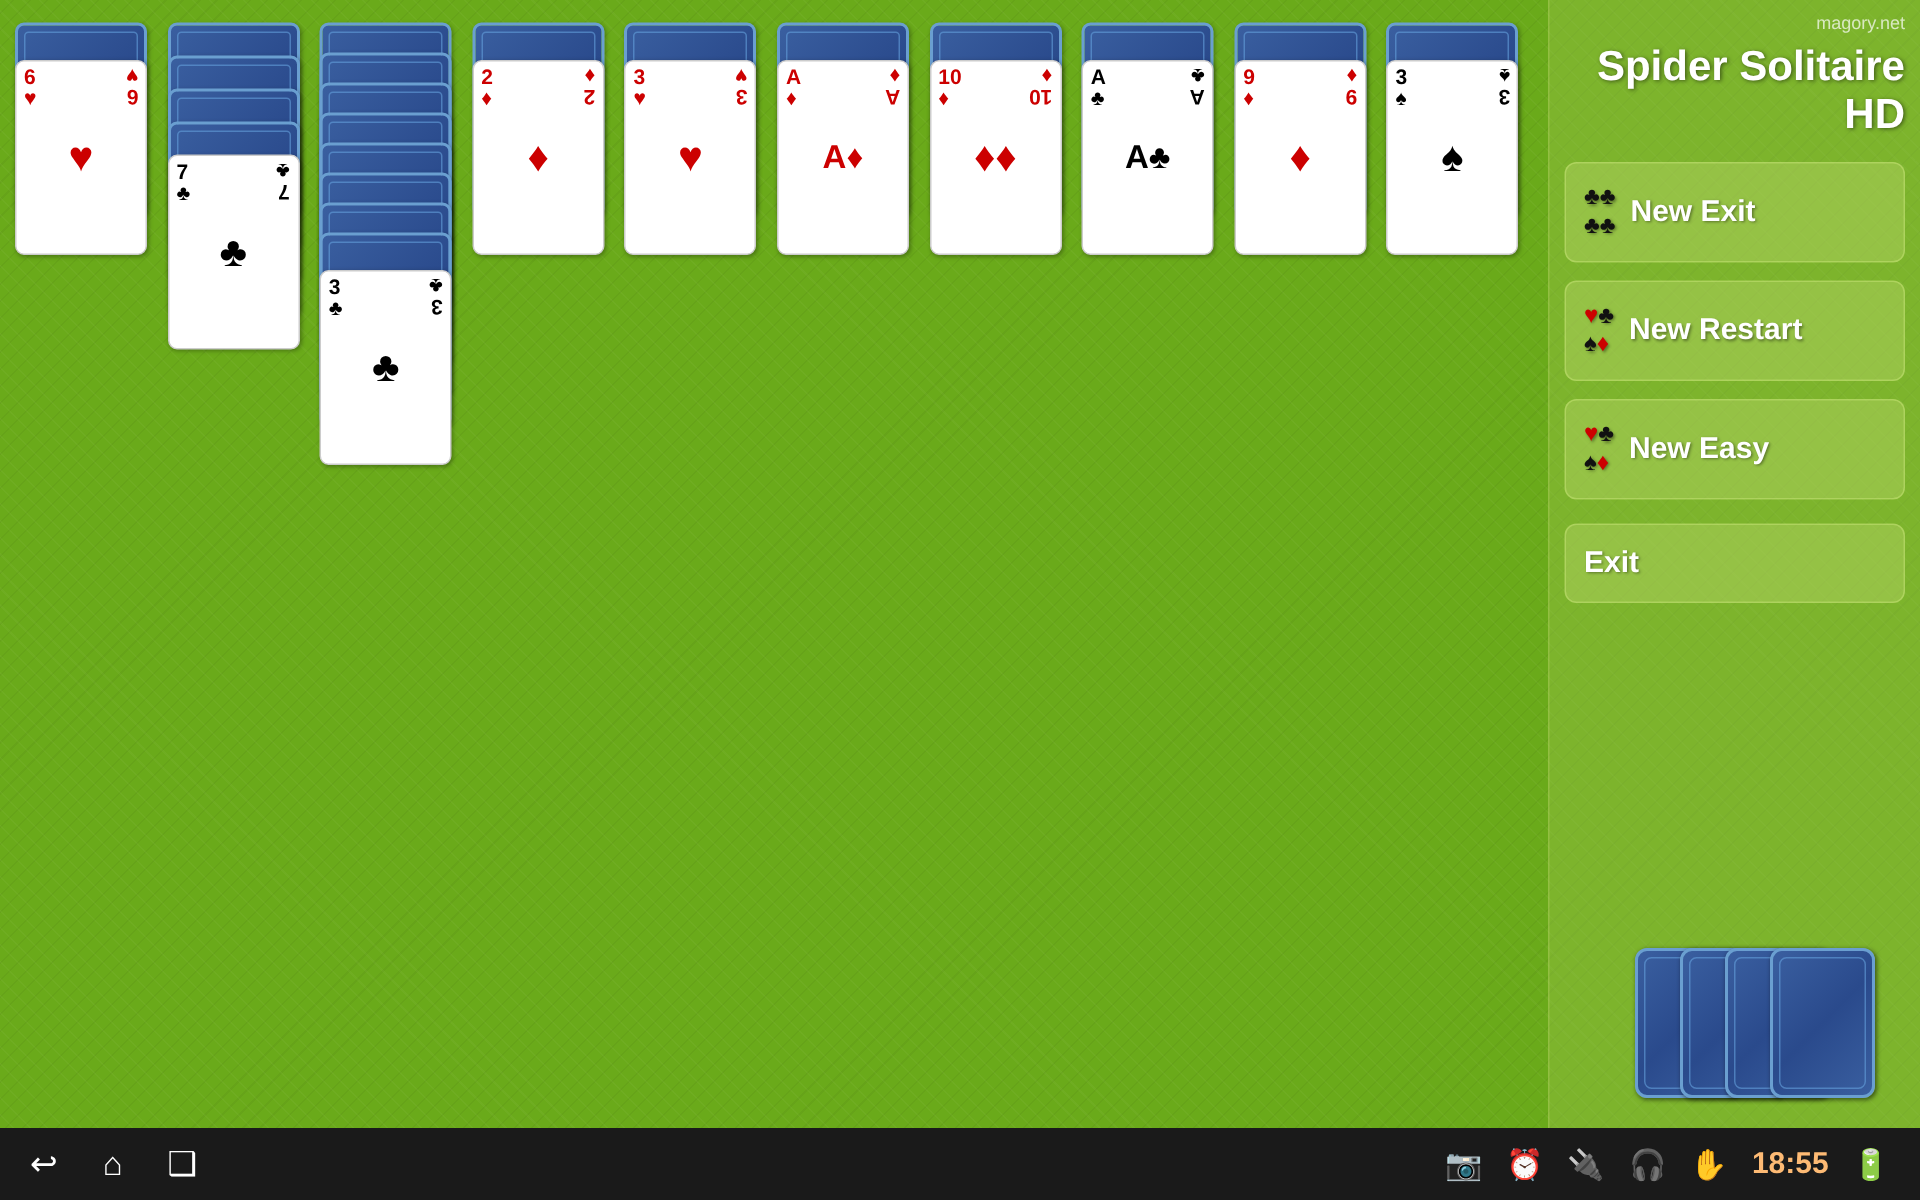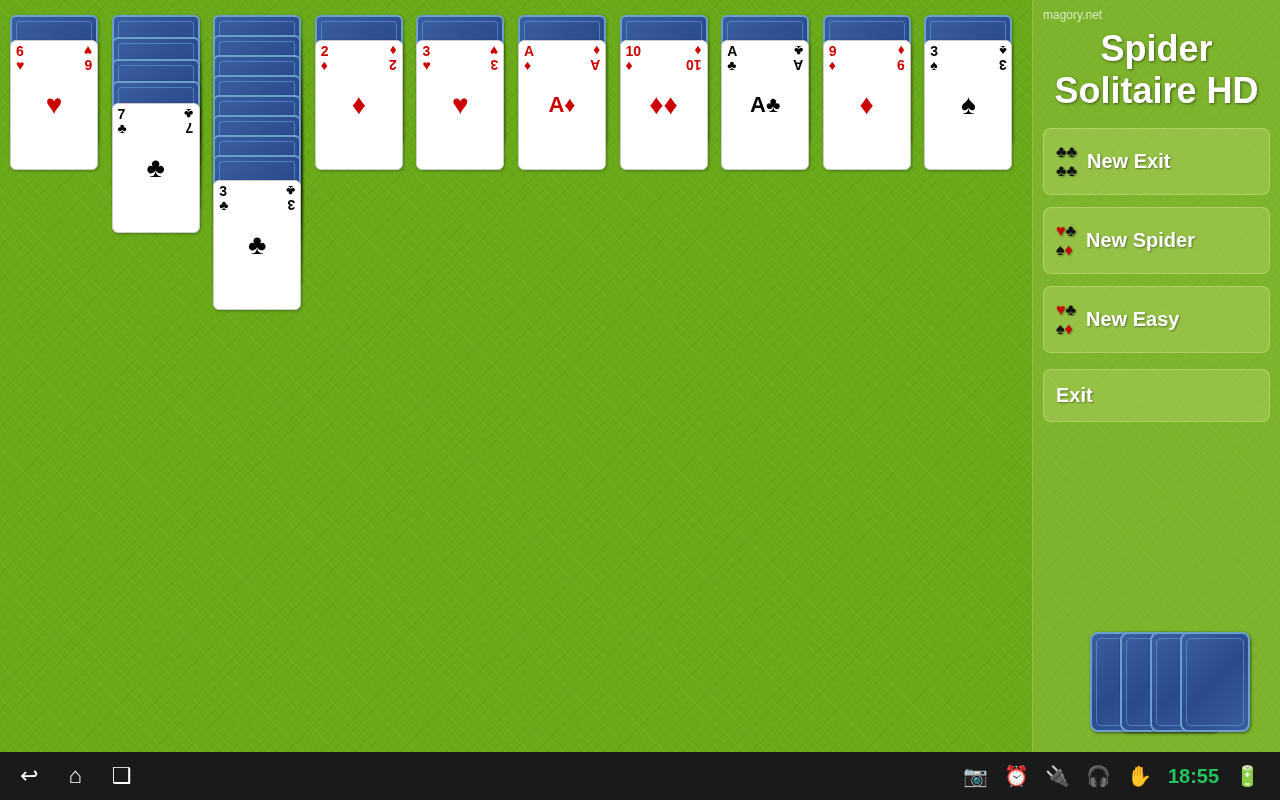--- a/index.html
+++ b/index.html
@@ -46,30 +46,31 @@
       background: rgba(160,200,80,0.35);
       border-left: 1px solid rgba(200,220,120,0.3);
       display: flex;
       flex-direction: column;
       align-items: stretch;
       padding: 8px 10px;
       gap: 4px;
     }
 
     #site-name {
+      text-align: right;
       color: rgba(255,255,255,0.7);
       font-size: 12px;
       margin-bottom: 2px;
     }
 
     #game-title {
       color: #fff;
-      font-size: 36px;
+      font-size: 28px;
       font-weight: bold;
-      text-align: center;
+      text-align: right;
       margin-bottom: 8px;
       text-shadow: 1px 1px 3px rgba(0,0,0,0.5);
     }
 
     .menu-btn {
       background: rgba(180,210,100,0.45);
       border: 1px solid rgba(200,230,120,0.5);
       border-radius: 8px;
       color: #fff;
       font-size: 20px;
@@ -220,21 +221,21 @@
       margin-left: auto;
       display: flex;
       align-items: center;
       gap: 16px;
       color: white;
     }
 
     #time-display {
       font-size: 20px;
       font-weight: bold;
-      color: #22c55e;
+      color: #fdba74;
     }
 
     .status-icon {
       font-size: 20px;
       color: white;
     }
 
     
   </style>
 </head>
@@ -251,21 +252,21 @@
       <span style="color:#111;font-size:16px;">♣♣</span>
     </span>
     <span>New Exit</span>
   </button>
 
   <button class="menu-btn">
     <span class="btn-icon">
       <span style="font-size:16px;"><span style="color:#cc0000;">♥</span><span style="color:#111;">♣</span></span>
       <span style="font-size:16px;"><span style="color:#111;">♠</span><span style="color:#cc0000;">♦</span></span>
     </span>
-    <span>New Spider</span>
+    <span>New Restart</span>
   </button>
 
   <button class="menu-btn">
     <span class="btn-icon">
       <span style="font-size:16px;"><span style="color:#cc0000;">♥</span><span style="color:#111;">♣</span></span>
       <span style="font-size:16px;"><span style="color:#111;">♠</span><span style="color:#cc0000;">♦</span></span>
     </span>
     <span>New Easy</span>
   </button>
 

